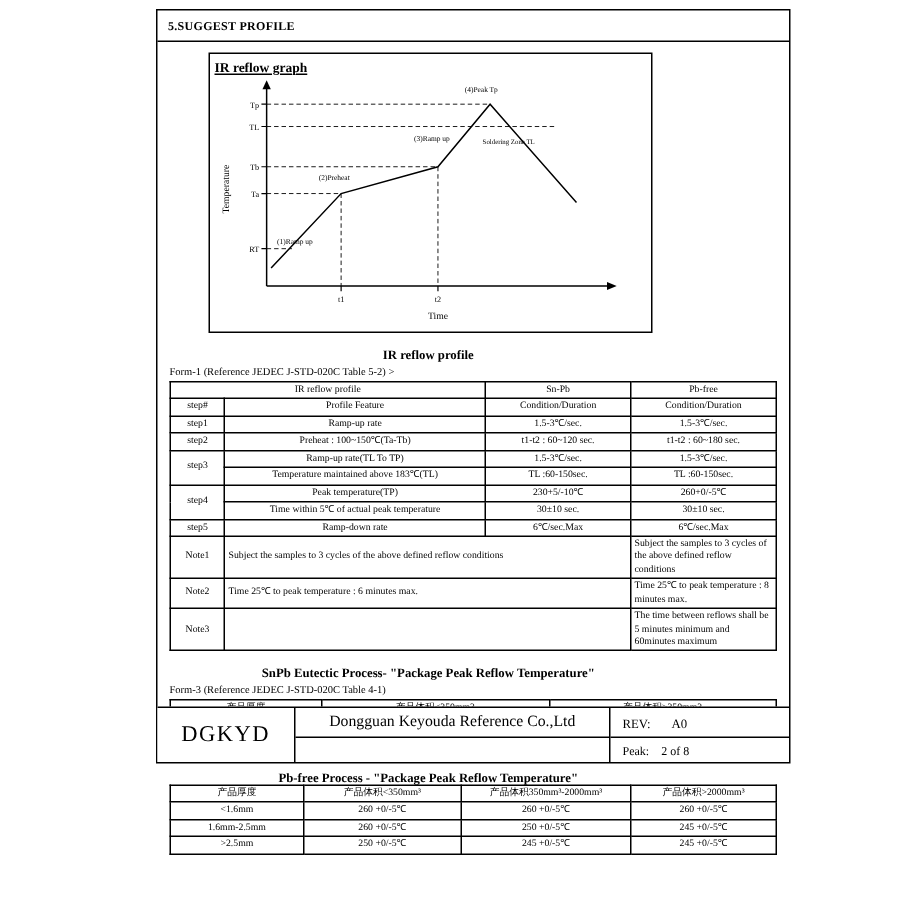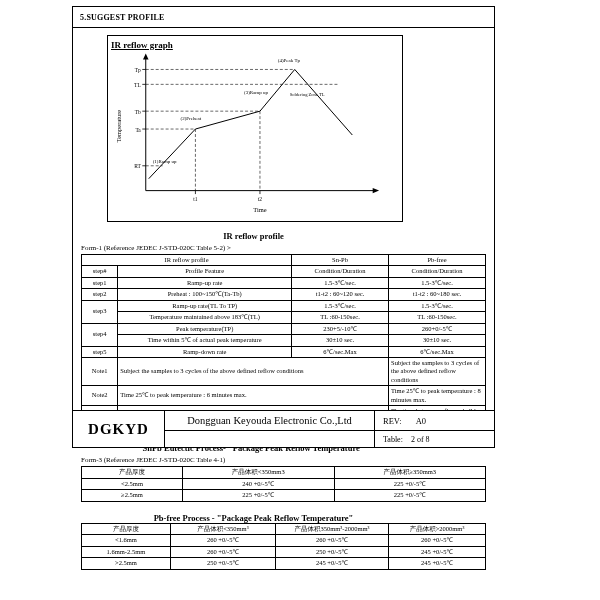--- a/index.html
+++ b/index.html
@@ -1,19 +1,19 @@
 <!DOCTYPE html>
 <html><head>
 <meta charset="utf-8">
 <style>
   * { margin:0; padding:0; box-sizing:border-box; }
   html,body { width:600px; height:600px; background:#ffffff; color:#000;
               font-family:"Liberation Serif", serif; }
   .canvas { position:relative; width:600px; height:600px; background:#fff; overflow:hidden; }
-  .sheet { position:absolute; left:72px; top:6px; width:423px; height:442px;
+  .sheet { position:absolute; left:104px; top:6px; width:423px; height:503px;
            border:1.5px solid #000; background:#fff; }
   .sheet-header { height:21px; border-bottom:1px solid #000; display:flex;
                   align-items:center; padding-left:7px; }
   .sec-title { font-weight:bold; font-size:8px; letter-spacing:0.2px; }
   .content { padding:3px 8px 0 8px; position:relative; }
 
   
   .graph-box { width:296px; margin:4px 0 0 26px; border:1px solid #000; padding:4px 3px 2px 3px; }
   .graph-title { text-align:left; font-weight:bold; font-size:9px; text-decoration:underline; }
   .graph-svg { display:block; margin:1px auto 0 auto; font-family:"Liberation Serif", serif; }
@@ -24,21 +24,21 @@
   table.tbl { width:100%; border-collapse:collapse; font-size:6.5px; line-height:1.3;
               table-layout:fixed; }
   table.tbl td { border:1px solid #000; text-align:center; vertical-align:middle;
                  padding:1px 2px; word-wrap:break-word; }
   table.tbl td.left { text-align:left; }
 
   
   .footer { position:absolute; left:0; right:0; bottom:0; height:37px;
             border-top:1px solid #000; display:flex; background:#fff; }
   .f-logo { width:92px; border-right:1px solid #000; display:flex; align-items:center;
-            justify-content:center; font-weight:bold; font-size:15px; letter-spacing:1px; }
+            justify-content:center; font-weight:normal; font-size:15px; letter-spacing:1px; }
   .f-mid { width:210px; border-right:1px solid #000; display:flex; flex-direction:column; }
   .f-en { height:20px; border-bottom:1px solid #000; display:flex; align-items:center;
           justify-content:center; font-size:10.5px; }
   .f-cn { flex:1; display:flex; align-items:center; justify-content:center; font-size:10px; }
   .f-right { flex:1; display:flex; flex-direction:column; }
   .f-rev { height:20px; border-bottom:1px solid #000; display:flex; align-items:center;
            padding-left:8px; font-size:8.5px; gap:14px; }
   .f-page { flex:1; display:flex; align-items:center; padding-left:8px; font-size:8px; gap:8px; }
 </style>
 </head>
@@ -241,28 +241,28 @@
             <td>245 +0/-5℃</td>
           </tr>
         </tbody>
       </table>
 
     </div>
 
     <div class="footer">
       <div class="f-logo">DGKYD</div>
       <div class="f-mid">
-        <div class="f-en">Dongguan Keyouda Electronic Co.,Ltd</div>
+        <div class="f-en">Dongguan Keyouda Reference Co.,Ltd</div>
       </div>
       <div class="f-right">
         <div class="f-rev">
           <span>REV:</span>
           <span>A0</span>
         </div>
         <div class="f-page">
-          <span>Table:</span>
+          <span>Peak:</span>
           <span>2 of 8</span>
         </div>
       </div>
     </div>
 
   </div>
 </div>
 
 </body></html>

